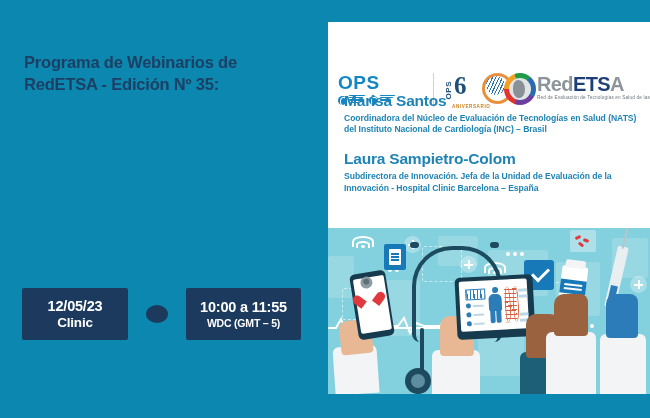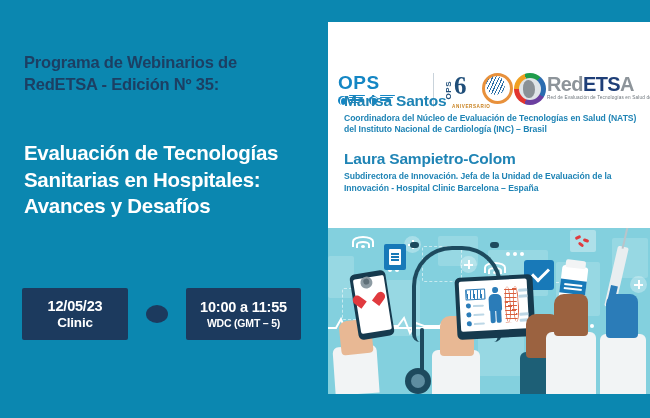--- a/index.html
+++ b/index.html
@@ -53,21 +53,21 @@
   .anniv .ops-v{position:absolute;left:0;top:10px;color:#1f4e79;font-size:8px;font-weight:bold;
     writing-mode:vertical-rl;transform:rotate(180deg);letter-spacing:0.5px;}
   .anniv .num{position:absolute;left:10px;top:1px;color:#1f4e79;font-size:25px;font-weight:bold;
     letter-spacing:-1px;font-family:"Liberation Serif",serif;}
   .anniv .ring{position:absolute;left:38px;top:2px;width:25px;height:25px;border-radius:50%;
     border:3px solid #e8913c;}
   .anniv .lines{position:absolute;left:42px;top:5px;width:19px;height:19px;border-radius:50%;
     background:repeating-linear-gradient(115deg,#2a6fa8 0 1px,transparent 1px 3px);}
   .anniv .tag{position:absolute;left:8px;top:33px;color:#c8811f;font-size:4.6px;font-weight:bold;letter-spacing:0.6px;}
 
-  .retsa{position:absolute;left:186px;top:8px;width:132px;height:44px;text-align:center;}
+  .retsa{position:absolute;left:176px;top:8px;width:132px;height:44px;text-align:center;}
   .retsa-mark{position:absolute;left:0;top:4px;width:32px;height:32px;border-radius:50%;
     background:conic-gradient(from 200deg,#e2352f 0deg 70deg,#f0a022 70deg 140deg,#1f9c4a 140deg 200deg,#2b6cb0 200deg 280deg,#6b3fa0 280deg 360deg);}
   .retsa-mark::after{content:"";position:absolute;left:5px;top:5px;width:22px;height:22px;border-radius:50%;
     background:#dfe4e7;}
   .retsa-mark::before{content:"";position:absolute;left:9px;top:7px;width:12px;height:18px;border-radius:45% 55% 50% 50%;
     background:#8a9196;z-index:2;}
   .retsa-txt{position:absolute;left:33px;top:5px;font-size:20px;font-weight:bold;line-height:1;letter-spacing:-0.6px;}
   .retsa-txt .r1{color:#8d949a;}
   .retsa-txt .r2{color:#1f3f78;}
   .retsa-txt .r3{color:#8d949a;}
@@ -166,21 +166,20 @@
   .doc::before{content:"";position:absolute;left:7px;top:9px;width:8px;height:1.5px;background:#1879b8;
     box-shadow:0 3px 0 #1879b8,0 6px 0 #1879b8;z-index:2;}
 </style>
 </head>
 <body>
 
 <div class="poster">
 
   <div class="left-panel">
     <div class="eyebrow">Programa de Webinarios de RedETSA - Edición Nº 35:</div>
-    <div class="maintitle">Evaluación de Tecnologías Sanitarias en Hospitales: Avances y Desafíos</div>
 
     <div class="chipbar">
       <div class="chip date">
         <span class="l1">12/05/23</span>
         <span class="l2">Clinic</span>
       </div>
       <div class="dot"></div>
       <div class="chip time">
         <span class="l1">10:00 a 11:55</span>
         <span class="l2">WDC (GMT – 5)</span>

